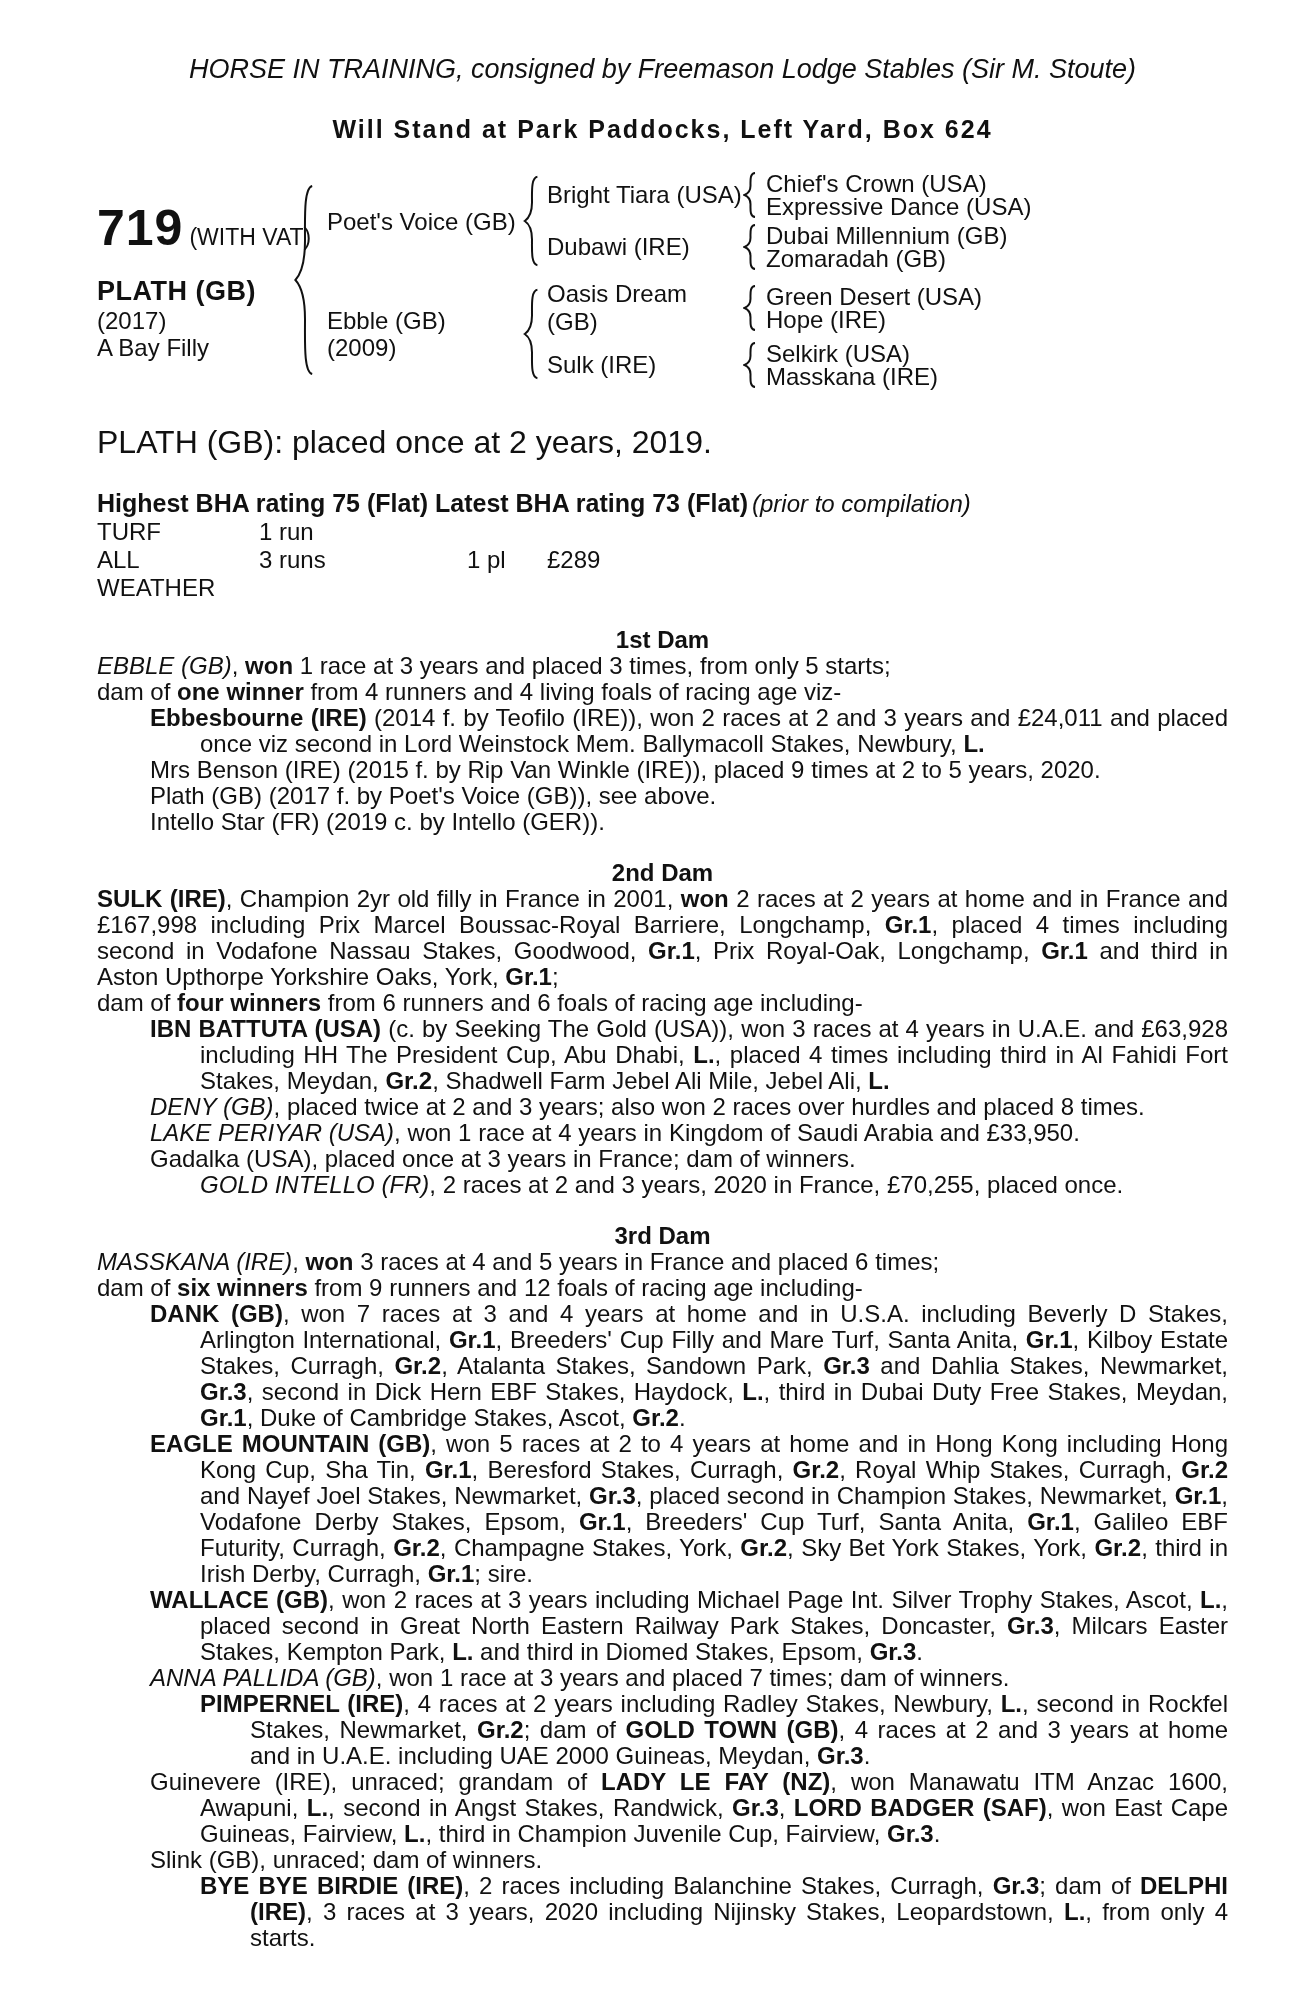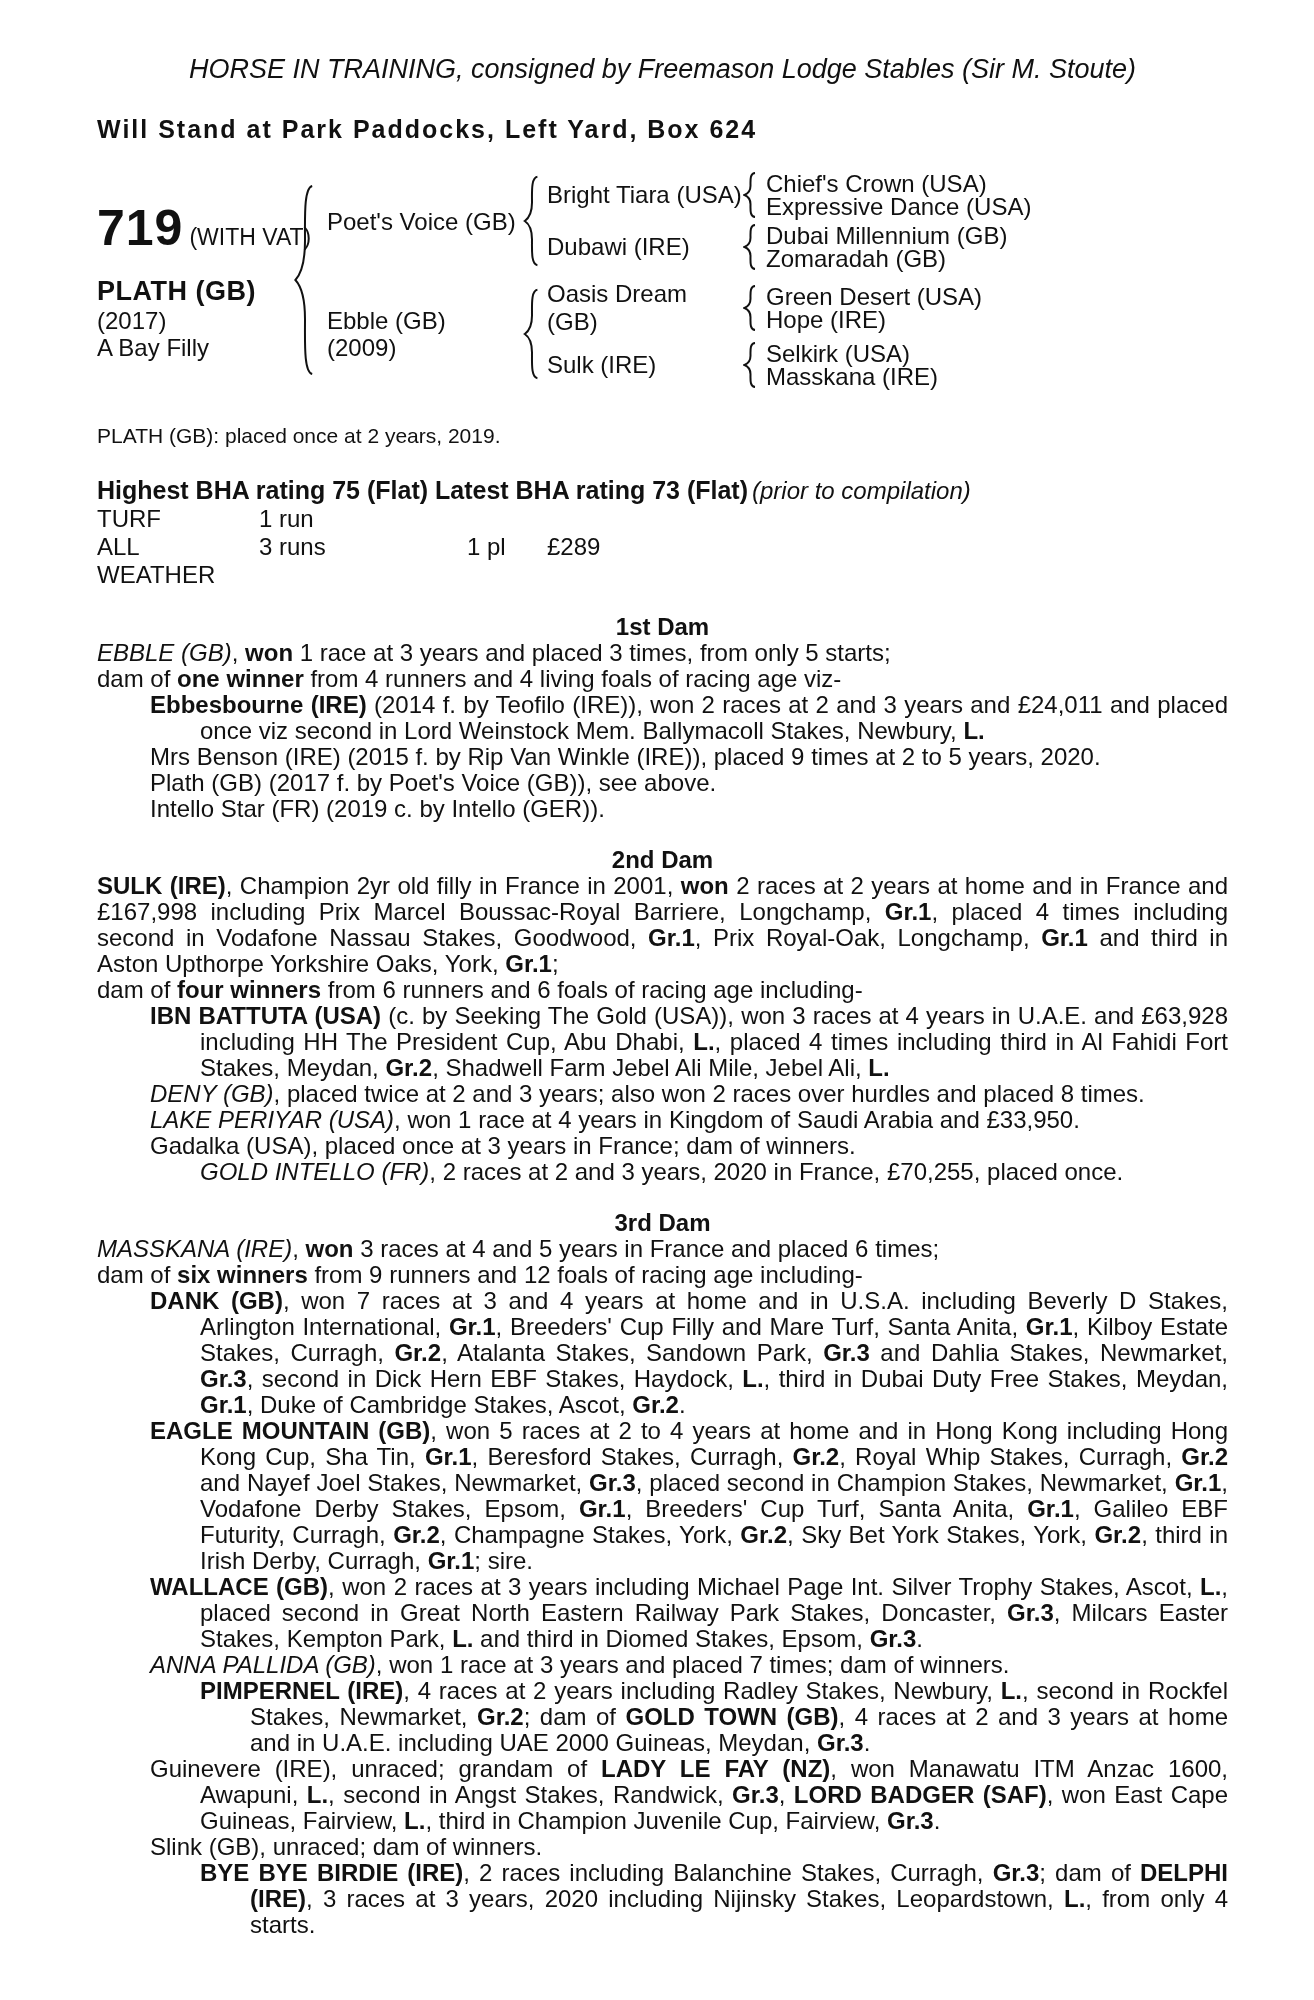--- a/index.html
+++ b/index.html
@@ -1,21 +1,21 @@
 <!DOCTYPE html>
 <html><head>
 <meta charset="utf-8">
 <style>
   html,body{margin:0;padding:0;background:#ffffff;}
   body{font-family:"Liberation Sans",sans-serif;color:#111;width:1314px;}
   .page{width:1300px;min-height:2000px;box-sizing:border-box;padding:42px 72px 30px 97px;background:#fff;}
 
   
   .consign{ text-align:center; font-style:italic; font-size:27px; margin-top:12px;}
-  .stand{ margin-top:30px; font-weight:bold; font-size:25px; letter-spacing:2px;}
+  .stand{ margin-top:30px; font-weight:bold; font-size:25px; letter-spacing:2px;text-align:center;}
 
   
   .ped{ margin-top:28px; display:flex; align-items:center; font-size:24px;}
   .lot{ width:196px; flex:0 0 auto; align-self:center;}
   .lot-num-row{ white-space:nowrap;}
   .lot-num{ font-weight:bold; font-size:50px; letter-spacing:1px;text-align:right;}
   .vat{ font-size:23px; margin-left:6px;}
   .horse{ font-weight:bold; font-size:27px; margin-top:19px; letter-spacing:.5px;}
   .lot-line{ font-size:24px; line-height:27px;}
 
@@ -29,21 +29,21 @@
   .half{ display:flex; align-items:center;}
   .half + .half{ margin-top:10px;}
   .gen1{ width:196px; flex:0 0 auto; line-height:27px; padding-left:10px;}
   .quarters{ flex:1 1 auto;}
   .quarter{ display:flex; align-items:center;}
   .quarter + .quarter{ margin-top:6px;}
   .gen2{ width:196px; flex:0 0 auto;}
   .gen3{ line-height:23px; white-space:nowrap;}
 
   
-  .race-summary{ margin-top:36px; font-size:21px;}
+  .race-summary{ margin-top:36px; font-size:32px;}
   .ratings{ margin-top:28px; font-size:24px;}
   .ratings .bold{ font-weight:bold; font-size:25px;}
   .ratings .note{ font-style:italic; margin-left:4px;text-align:right;}
   .stats{ font-size:24px; line-height:28px;}
   .stat-row{ display:grid; grid-template-columns:162px 208px 80px auto;}
 
   
   .sections{ margin-top:6px;}
   .dam-section{ margin-top:25px;}
   .section-title{ font-weight:bold; font-size:24px; line-height:26px;text-align:center;}

